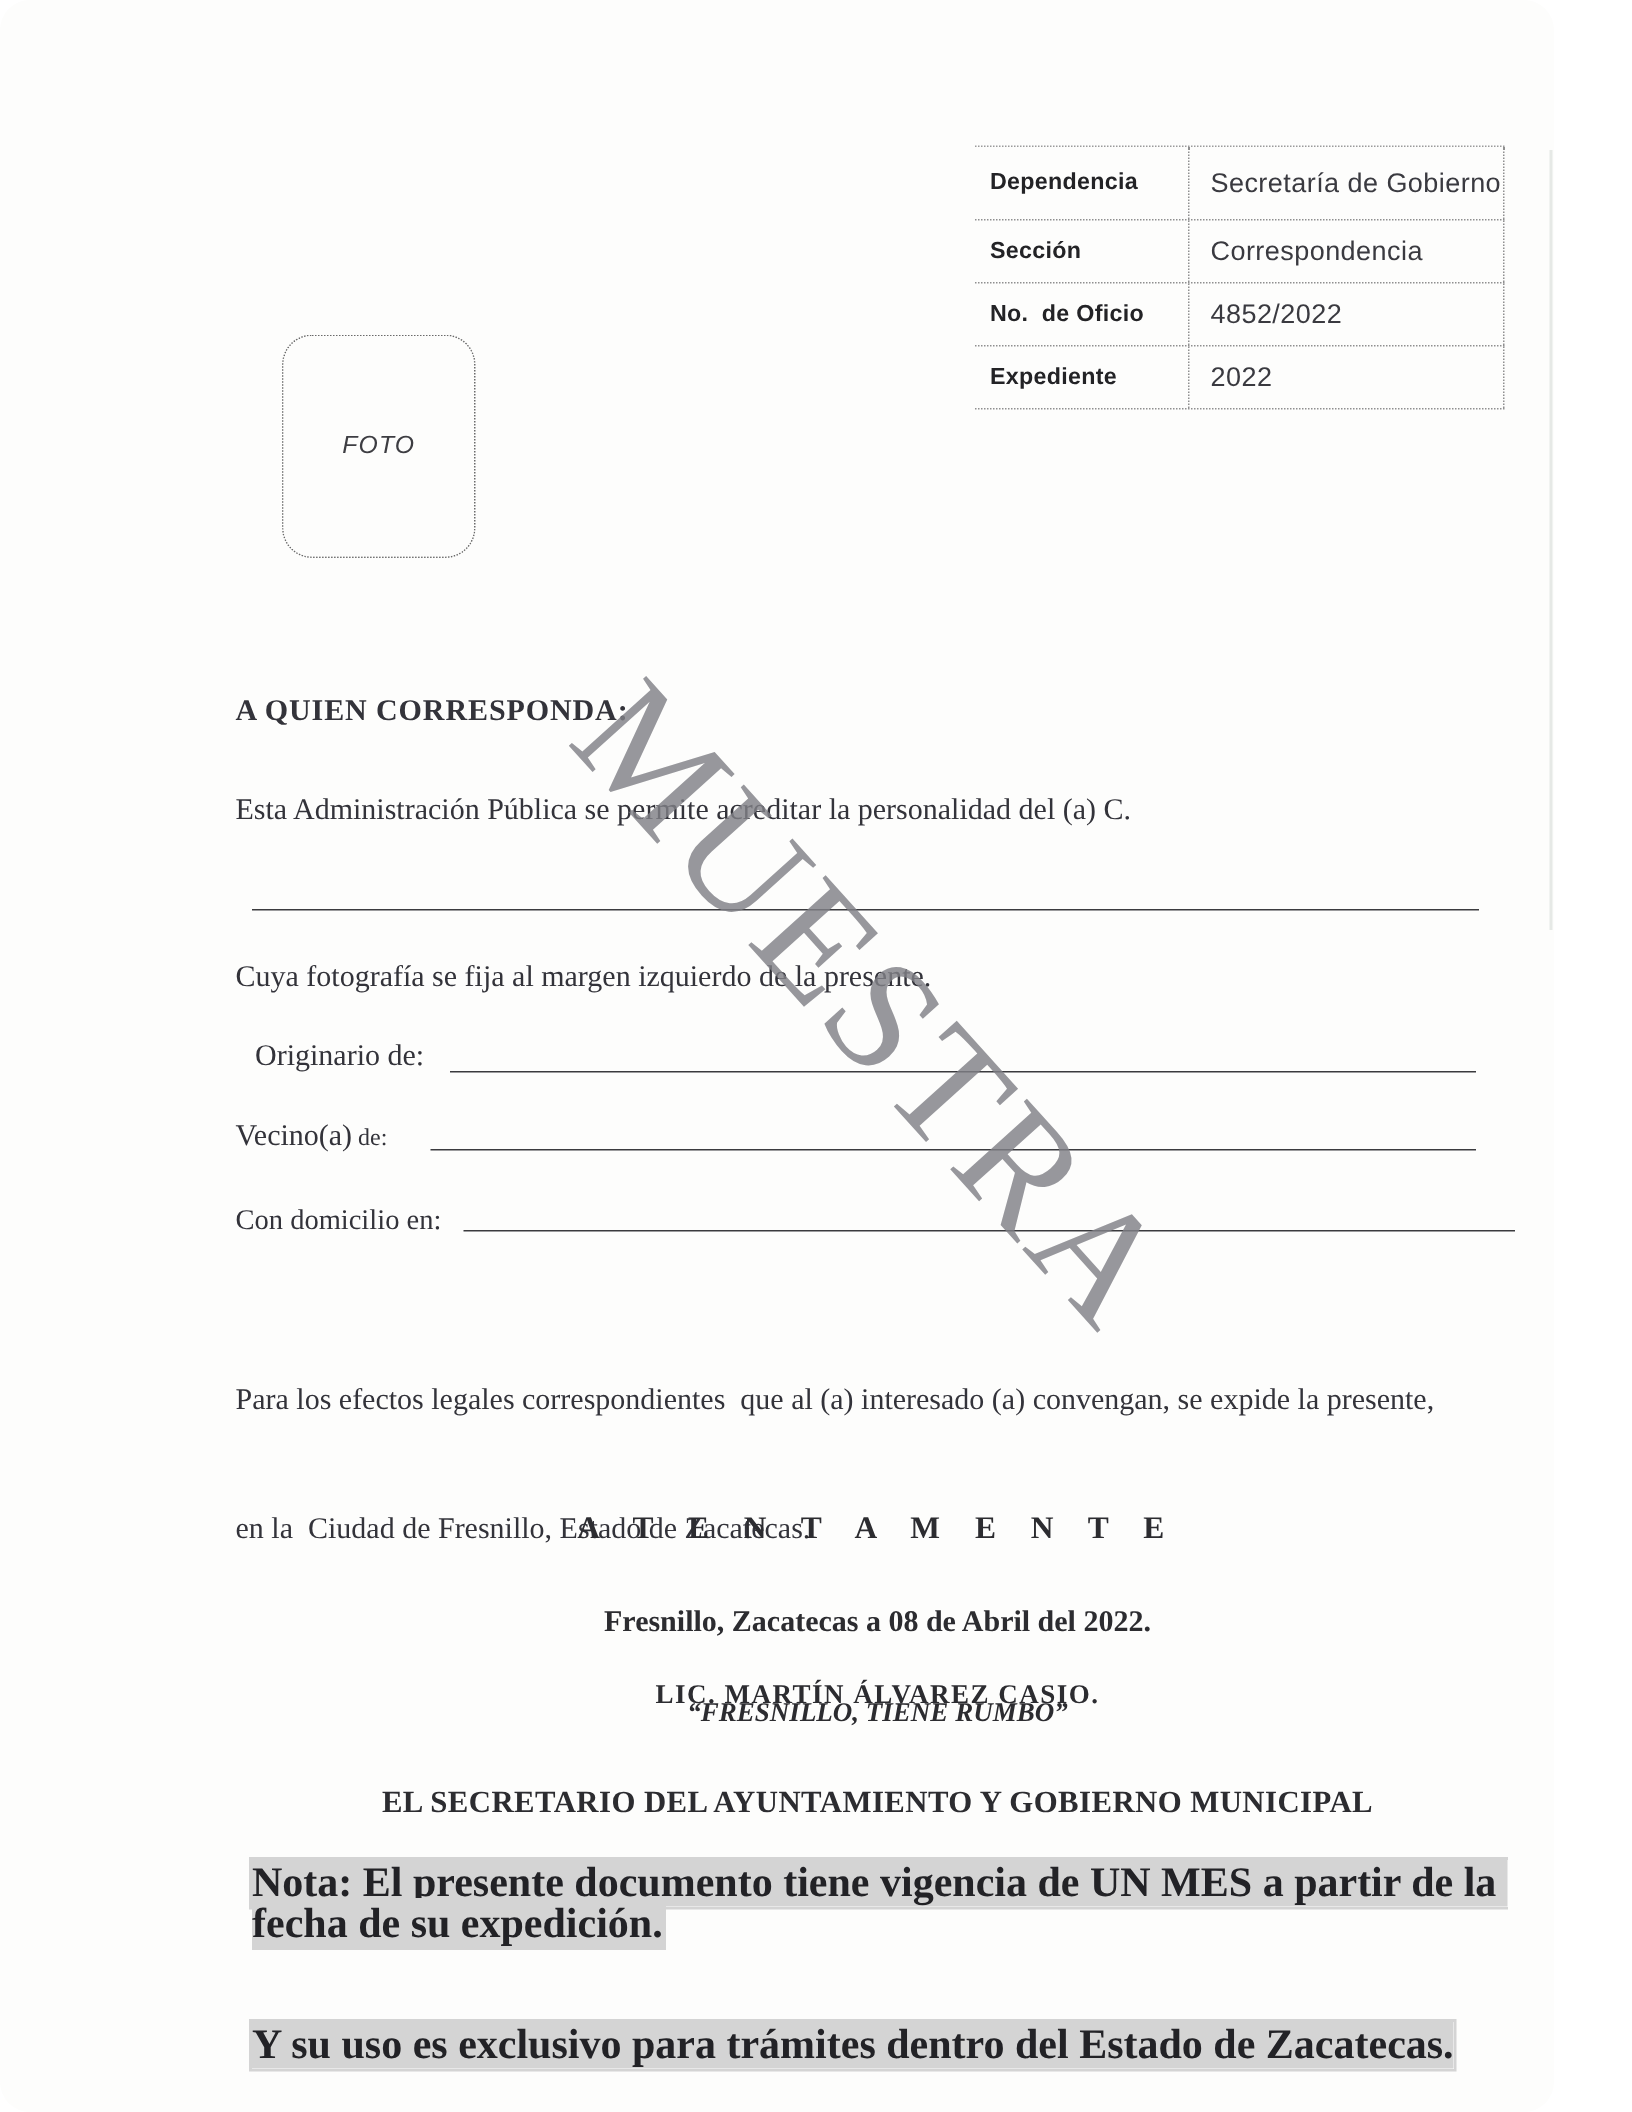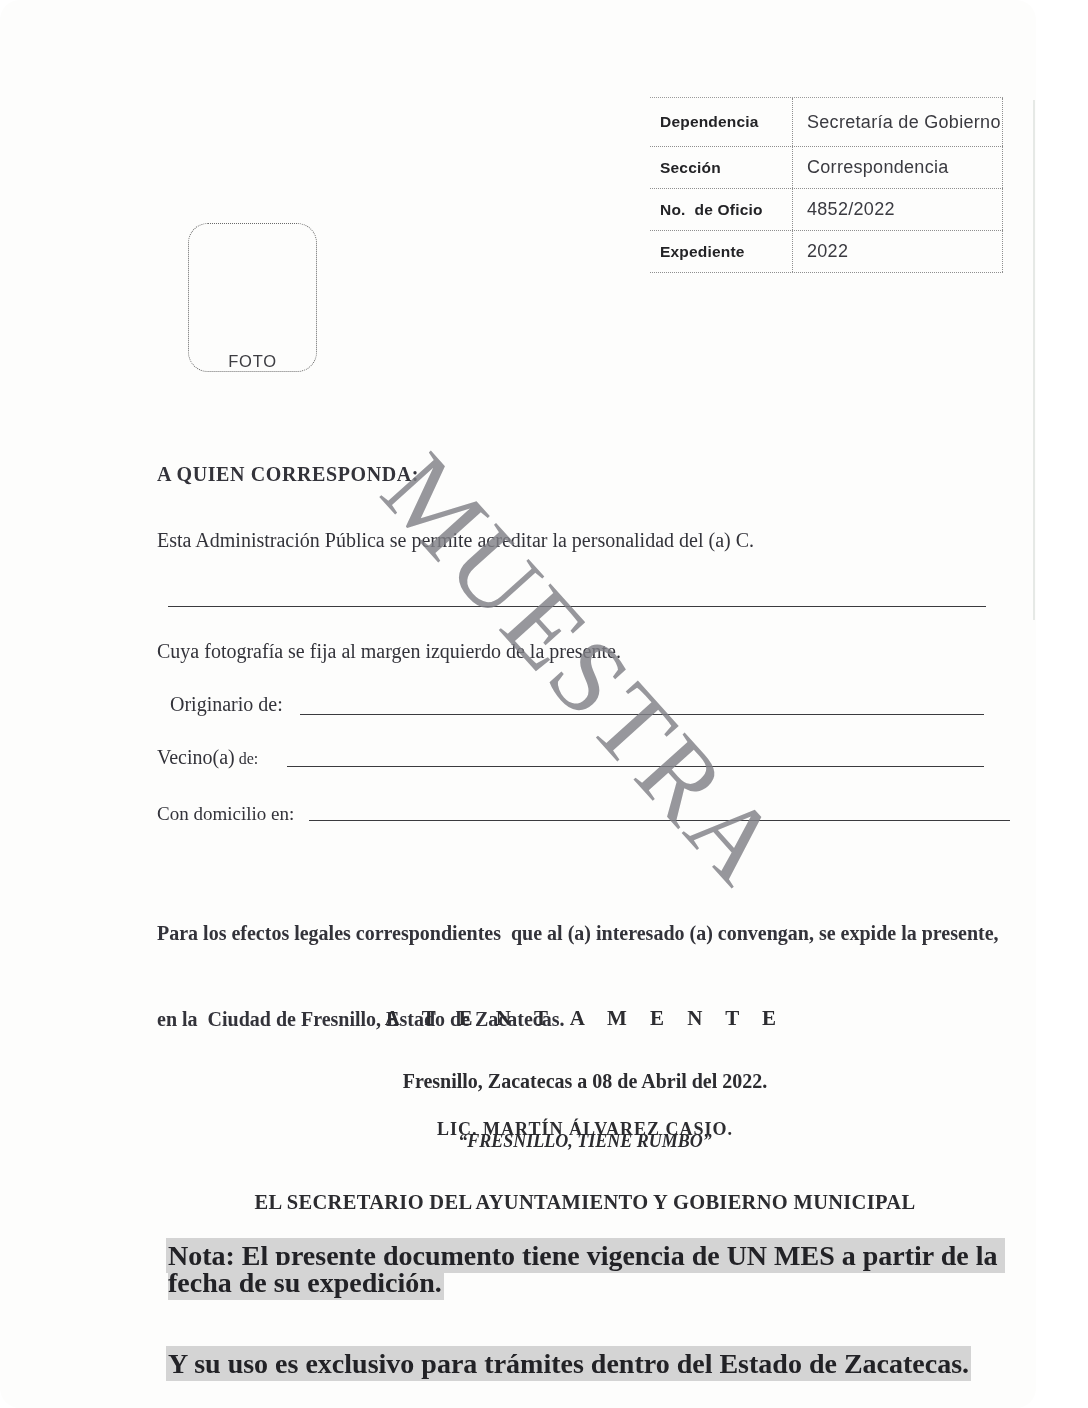--- a/index.html
+++ b/index.html
@@ -19,42 +19,42 @@
   .ht-label { width:142px; display:flex; align-items:center; padding-left:10px;
     font-weight:bold; font-size:15.5px; color:#232326; letter-spacing:0.2px;
     white-space:pre; }
   .ht-value { flex:1; display:flex; align-items:center; padding-left:14px;
     border-left:1px dotted #8f8f8f; border-right:1px dotted #8f8f8f;
     font-size:18px; color:#3a3a40; letter-spacing:0.3px;text-align:center; }
 
   
   .foto-box { position:absolute; left:188px; top:223px; width:129px; height:149px;
     border:1.5px dotted #6a6a6a; border-radius:20px;
-    display:flex; align-items:flex-end; justify-content:center;
+    display:flex; align-items:center; justify-content:center;
     font-family:"Liberation Sans", sans-serif; font-size:16.5px;
-    letter-spacing:0.8px; color:#3d3d42; }
+    letter-spacing:0.8px; color:#3d3d42;font-style:italic; }
 
   
   .abs { position:absolute; white-space:pre-wrap; }
   .subject    { left:594px; top:333px; font-size:20px; font-weight:bold; letter-spacing:0.5px; }
   .salutation { left:157px; top:427px; font-size:20px; font-weight:bold; letter-spacing:0.6px;margin-top:36px; }
   .intro      { left:157px; top:529px; font-size:20px; }
   .photo-note { left:157px; top:640px; font-size:20px; }
   .f-origin   { left:170px; top:693px; font-size:20px; }
   .f-resident { left:157px; top:746px; font-size:20px; }
   .f-address  { left:157px; top:803px; font-size:19px; }
   .small-de   { font-size:16px; }
 
   .rule { position:absolute; border-top:1.6px solid #3b3b3e; height:0; }
   .rule-blank   { left:168px; top:606px; width:818px; }
   .rule-origin  { left:300px; top:714px; width:684px; }
   .rule-resident{ left:287px; top:766px; width:697px; }
   .rule-address { left:309px; top:820px; width:701px; }
 
-  .closing { left:157px; top:862px; width:880px; font-size:20px; line-height:28.5px;font-weight:bold; }
+  .closing { left:157px; top:862px; width:880px; font-size:20px; line-height:28.5px; }
 
   .sig-block { left:157px; top:970px; width:856px; text-align:center; }
   .sig-atent { font-weight:bold; font-size:21px; letter-spacing:9px; color:#2c2c30; }
   .sig-place { font-weight:bold; font-size:20px; margin-top:3px; color:#2c2c30; }
   .sig-motto { font-weight:bold; font-style:italic; font-size:18px; margin-top:2px; color:#2c2c30; }
   .sig-title { font-weight:bold; font-size:20.5px; margin-top:3px; letter-spacing:0.3px; color:#2c2c30; }
   .sig-name  { left:157px; top:1119px; width:856px; text-align:center;
     font-weight:bold; font-size:18px; letter-spacing:1px; color:#2c2c30; }
 
   .note { left:168px; top:1188px; width:900px; font-weight:bold; font-size:28px;

